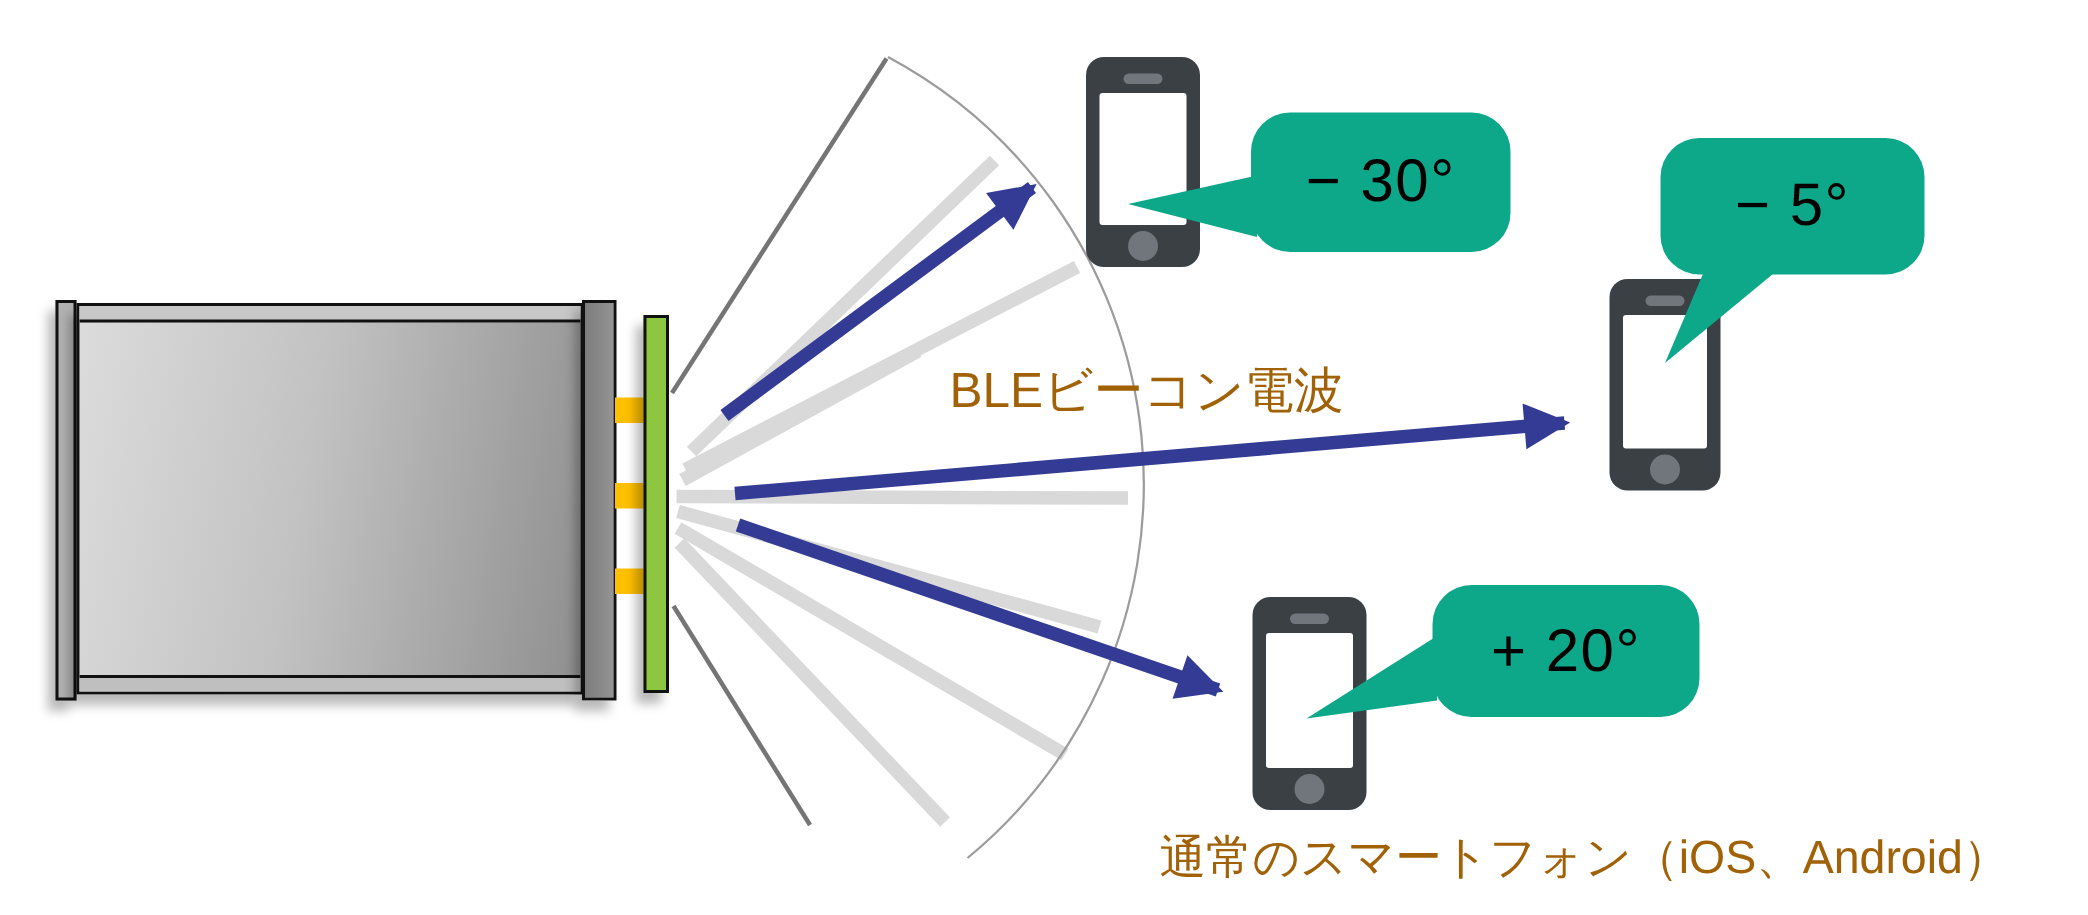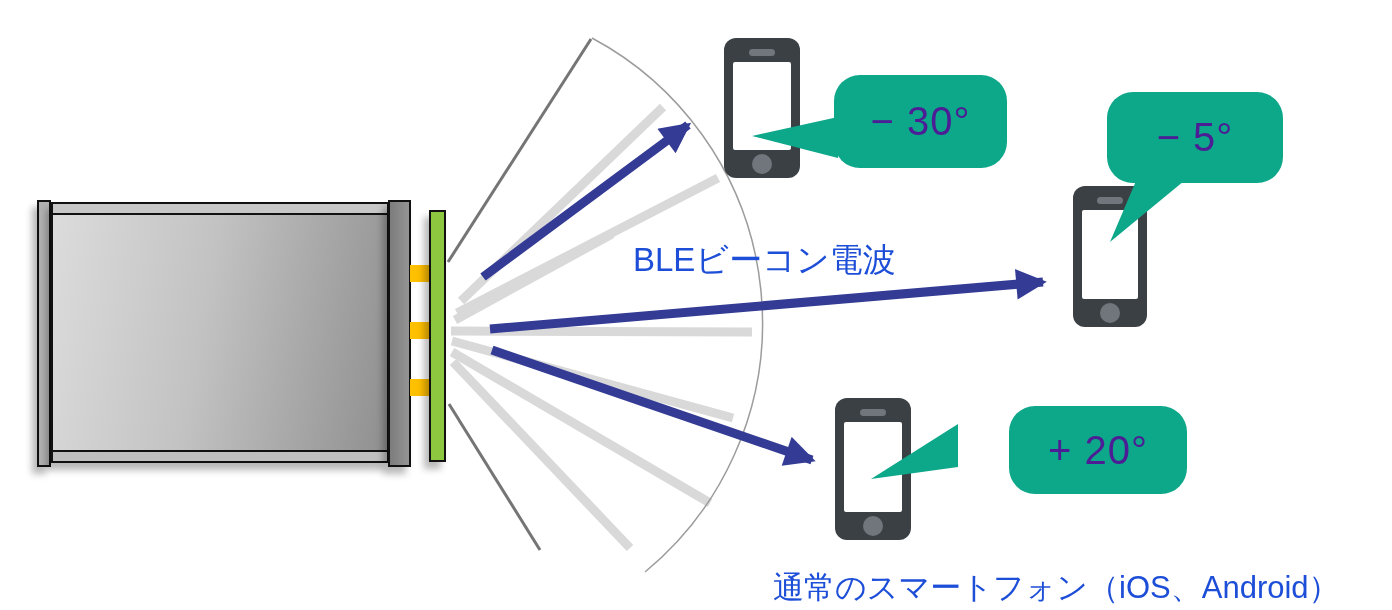--- a/index.html
+++ b/index.html
@@ -19,40 +19,40 @@
   #dev-chassis{left:51px;top:202px;width:338px;height:261px;border:2px solid #111;box-sizing:border-box;
     background:linear-gradient(100deg,#dcdcdc 0%,#c2c2c2 45%,#8f8f8f 100%);z-index:2;}
   #dev-top-strip{left:0;top:0;width:100%;height:11px;background:#c7c7c7;border-bottom:2px solid #111;box-sizing:border-box;}
   #dev-bottom-strip{left:0;bottom:0;width:100%;height:11px;background:#bfbfbf;border-top:2px solid #111;box-sizing:border-box;}
   #dev-right-bar{left:388px;top:200px;width:23px;height:267px;background:linear-gradient(to right,#7c7c7c,#949494);border:2px solid #111;box-sizing:border-box;z-index:2;}
   .connector{left:410px;width:21px;height:17px;background:#ffc000;z-index:3;}
   #connector-1{top:265px;} #connector-2{top:322px;} #connector-3{top:379px;}
   #antenna-board{left:429px;top:210px;width:17px;height:252px;background:#8dc63f;border:2px solid #111;box-sizing:border-box;z-index:3;}
 
   
-  .jp-label{color:#1d4ed8;z-index:2;white-space:nowrap;}
+  .jp-label{color:#a16207;z-index:2;white-space:nowrap;}
   #device-label{left:37px;top:492px;width:375px;text-align:center;font-size:28px;}
   #beacon-label{left:633px;top:238px;font-size:33px;}
-  #smartphone-caption{left:773px;top:567px;font-size:31px;}
+  #smartphone-caption{left:773px;top:551px;font-size:31px;}
 
   
   .phone{background:#3b4045;border-radius:12px;z-index:2;}
   .phone .screen{position:absolute;left:9px;right:9px;top:24px;bottom:28px;background:#ffffff;border-radius:2px;}
   .phone .speaker{position:absolute;left:50%;transform:translateX(-50%);top:11px;width:26px;height:7px;border-radius:4px;background:#70767c;}
   .phone .home{position:absolute;left:50%;transform:translateX(-50%);bottom:4px;width:20px;height:20px;border-radius:50%;background:#70767c;}
   #phone-1{left:724px;top:38px;width:76px;height:140px;}
   #phone-2{left:1073px;top:186px;width:74px;height:141px;}
   #phone-3{left:835px;top:398px;width:76px;height:142px;}
 
   
-  .bubble{background:#0da789;border-radius:26px;color:#4c1d95;display:flex;align-items:center;justify-content:center;
+  .bubble{background:#0da789;border-radius:26px;color:#000000;display:flex;align-items:center;justify-content:center;
     font-size:40px;z-index:3;letter-spacing:1px;}
   #bubble-1{left:834px;top:75px;width:173px;height:93px;}
   #bubble-2{left:1107px;top:92px;width:176px;height:91px;}
-  #bubble-3{left:1009px;top:390px;width:178px;height:88px;margin-top:16px;}
+  #bubble-3{left:955px;top:390px;width:178px;height:88px;}
   #tail-layer{left:0;top:0;z-index:4;pointer-events:none;}
 </style>
 </head>
 <body>
 
 <div class="canvas">
 
   <svg id="fan-layer" class="abs" width="1392" height="610" viewBox="0 0 1392 610">
     <defs>
       <marker id="ah" viewBox="0 0 12 12" refX="10.5" refY="6" markerWidth="3.6" markerHeight="3.4" orient="auto">

